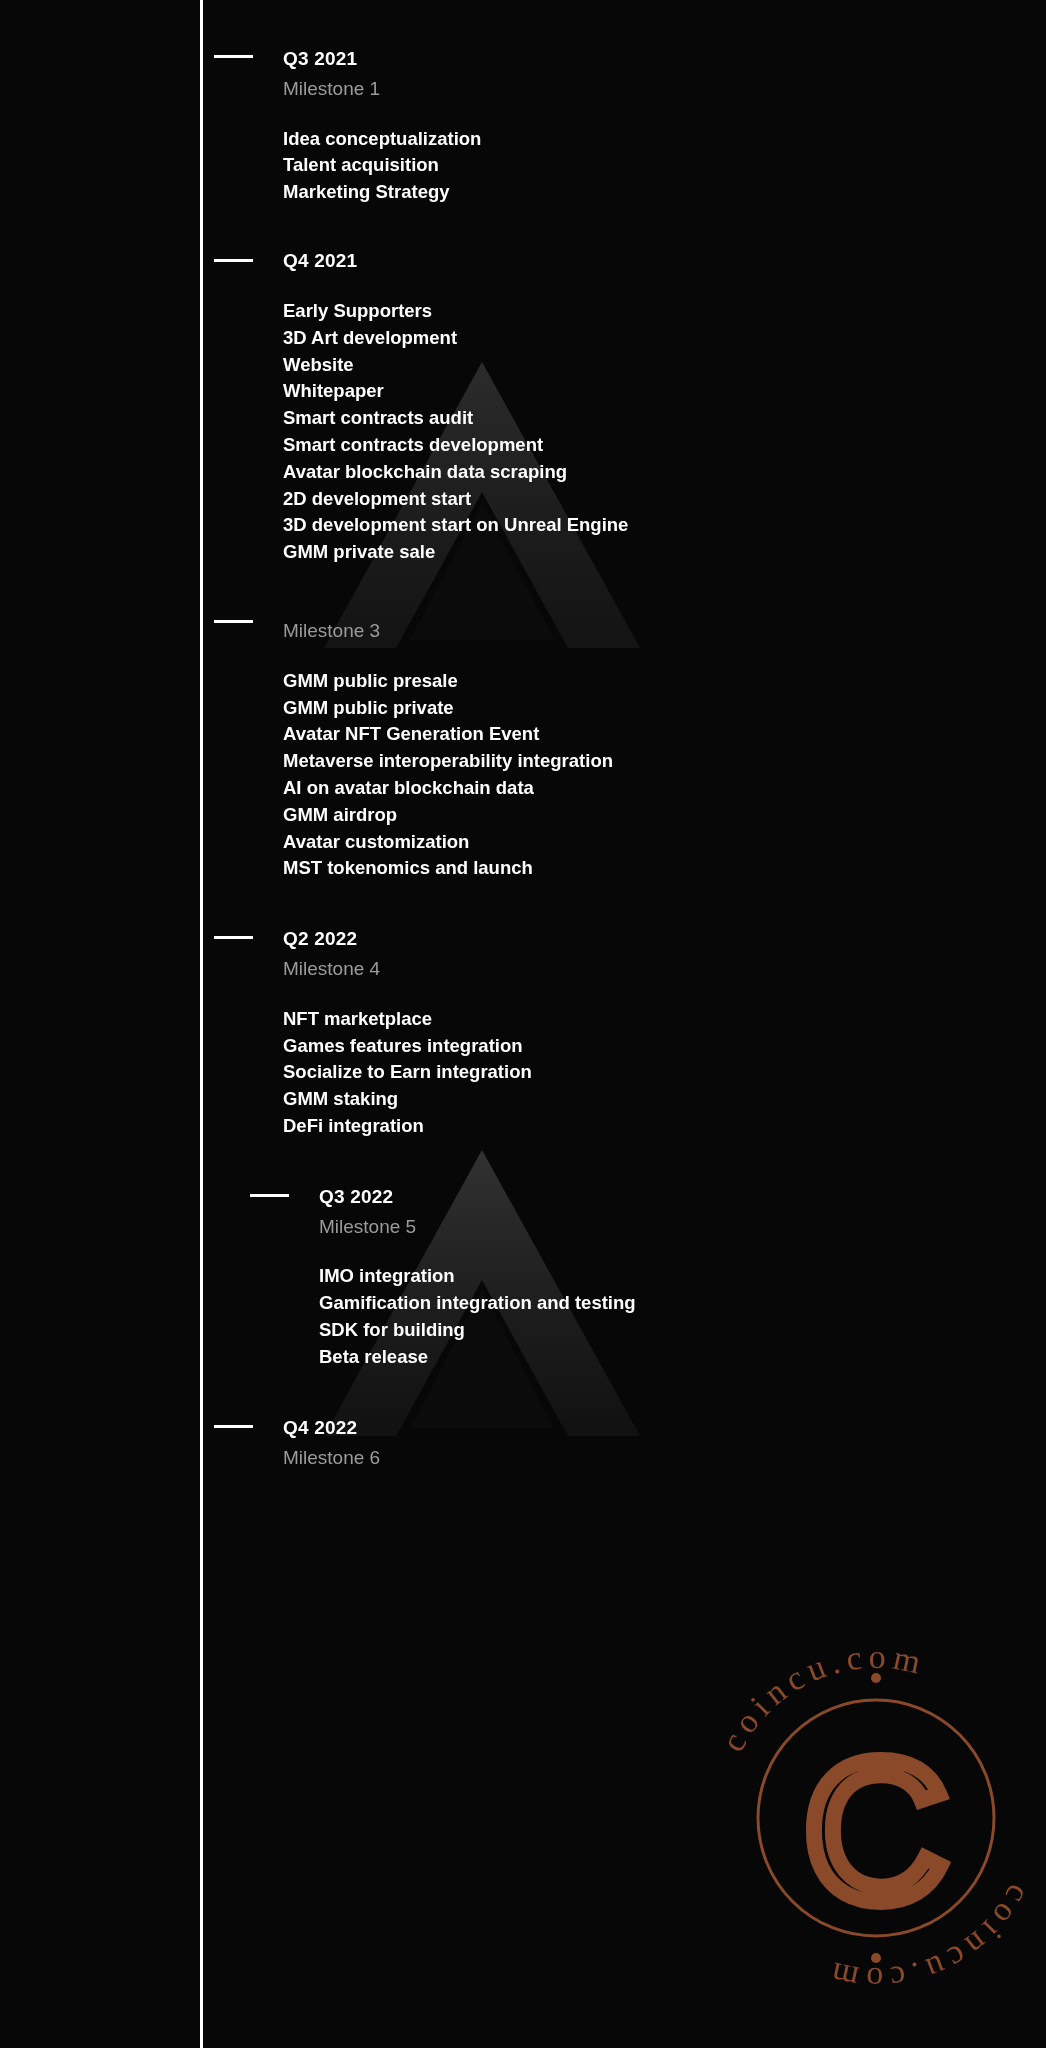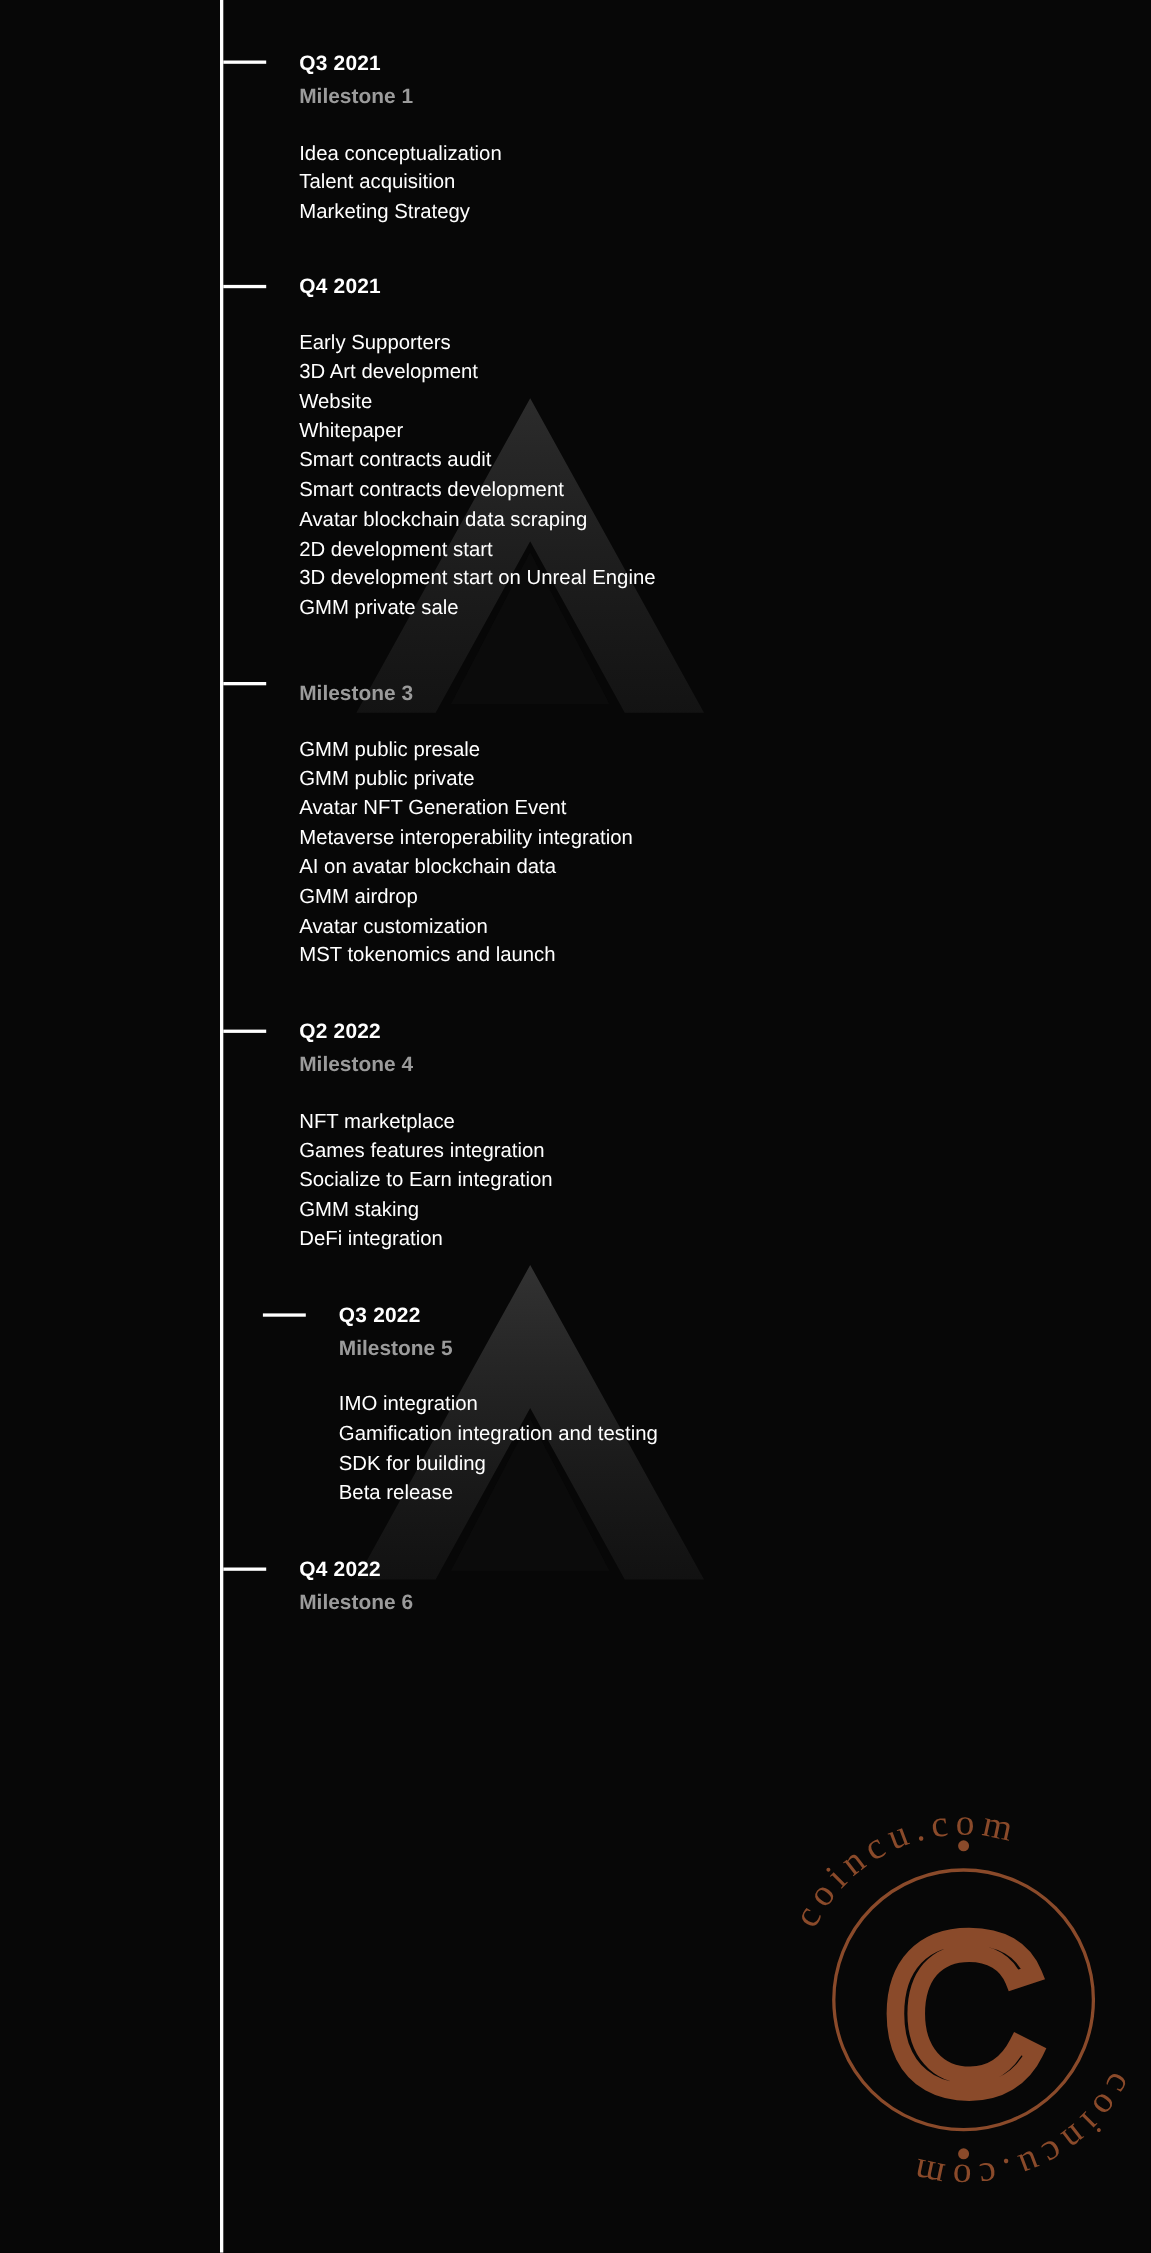--- a/index.html
+++ b/index.html
@@ -30,21 +30,21 @@
   
   #timeline-rail {
     position:absolute;
     left:200px; top:0; bottom:0;
     width:3px;
     background:#ffffff;
   }
 
   #roadmap {
     position:absolute;
-    left:0; top:0; right:0;
+    left:11px; top:0; right:0;
     padding-top:0;
   }
 
   .quarter-block { position:relative; }
 
   .tick {
     position:absolute;
     left:203px;
     width:39px; height:3px;
     background:#ffffff;
@@ -54,32 +54,32 @@
 
   .q-title {
     font-size:19px;
     font-weight:bold;
     color:#ffffff;
     letter-spacing:0.2px;
     line-height:1.15;
   }
   .q-sub {
     font-size:19px;
-    font-weight:bold;
+    font-weight:normal;
     color:#9b9b9b;
     line-height:1.15;
     margin-top:8px;
   }
   .q-items {
     list-style:none;
     margin-top:26px;
   }
   .q-items li {
     font-size:18.5px;
-    font-weight:normal;
+    font-weight:bold;
     color:#ffffff;
     line-height:26.8px;
     white-space:nowrap;
   }
 </style>
 </head>
 <body>
 
 <div id="bg-layer">
 

